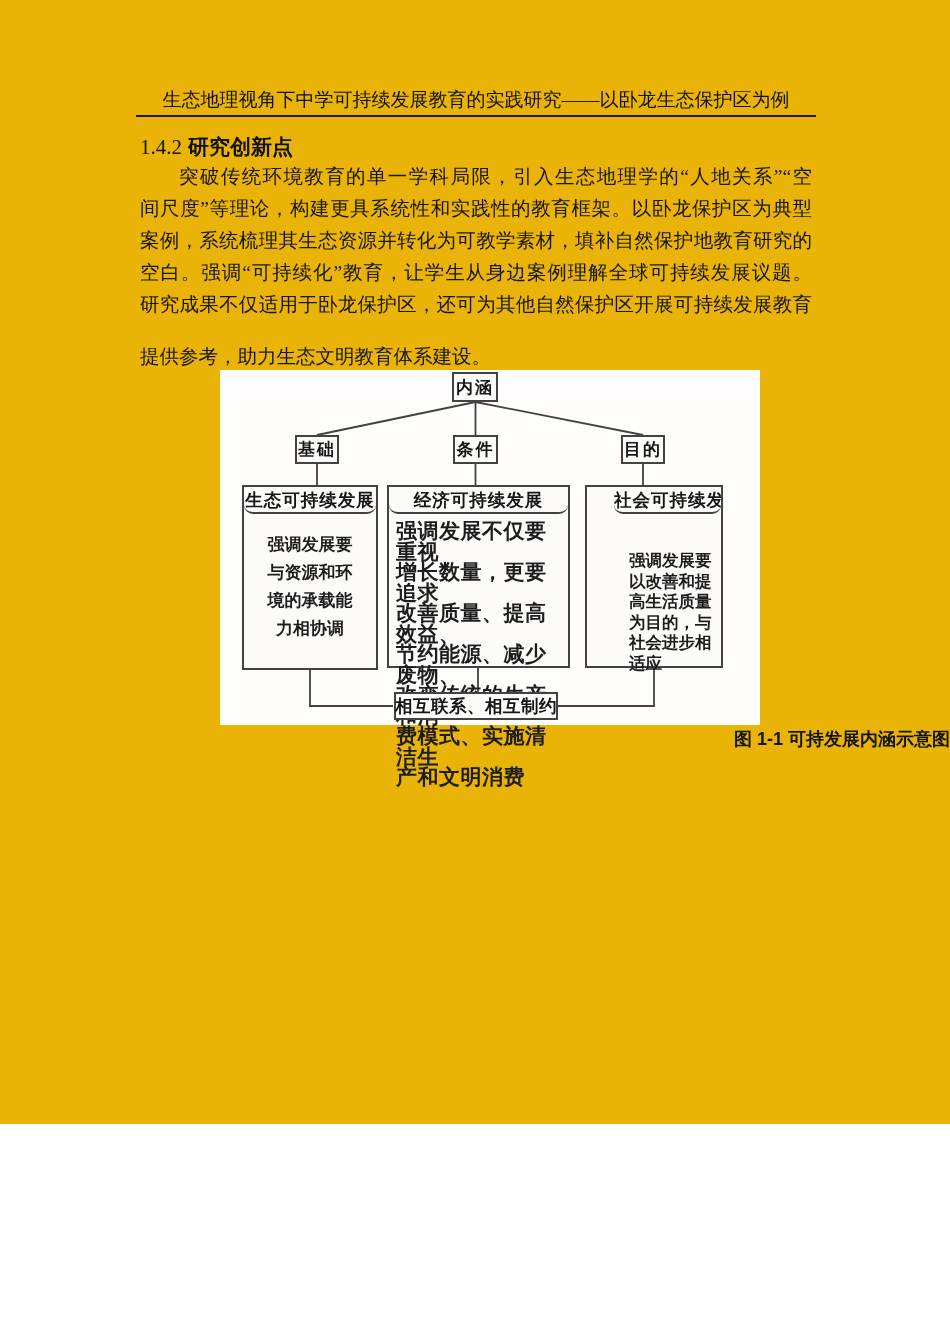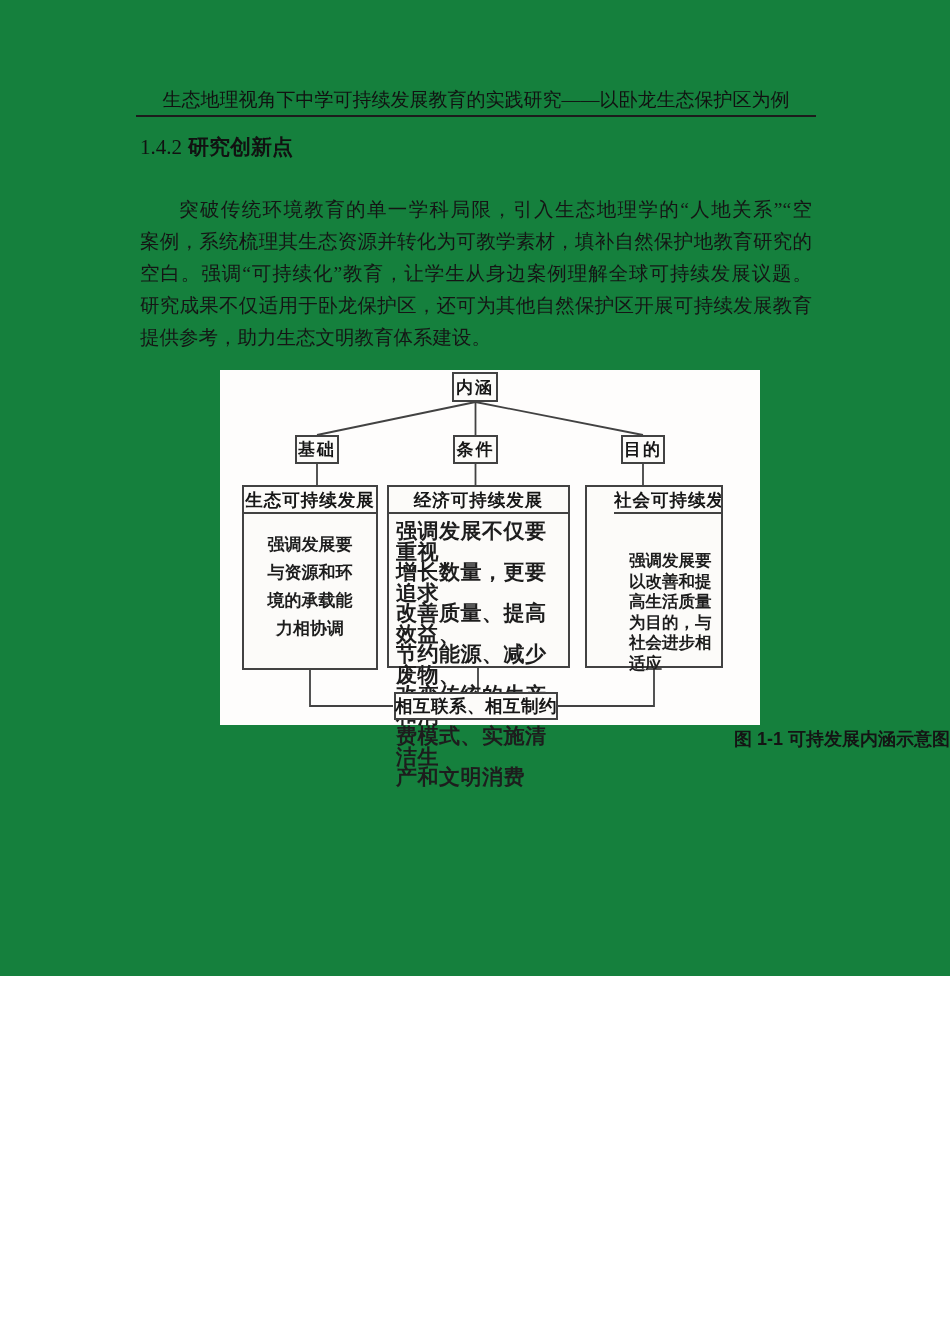--- a/index.html
+++ b/index.html
@@ -1,21 +1,21 @@
 <!DOCTYPE html>
 <html><head>
 <meta charset="utf-8">
 <style>
   * { margin: 0; padding: 0; box-sizing: border-box; }
   html, body { background: #ffffff; }
   .page {
     position: relative;
     width: 950px;
-    height: 976px;
-    background: #15803d;
+    height: 1124px;
+    background: #eab308;
     font-family: "Liberation Serif", "DejaVu Serif", serif;
     color: #1a1a1a;
     overflow: hidden;
   }
 
   
   .header-title {
     position: absolute;
     left: 136px;
     top: 88px;
@@ -44,35 +44,35 @@
   }
   .section-heading .txt {
     font-family: "Liberation Sans", "DejaVu Sans", sans-serif;
     font-weight: 700;
   }
 
   
   .paragraph {
     position: absolute;
     left: 140px;
-    top: 194px;
+    top: 161px;
     width: 672px;
     font-size: 19.5px;
     color: #151515;
   }
   .paragraph .pline {
     height: 32px;
     line-height: 32px;
     text-align: justify;
     text-align-last: justify;
     white-space: nowrap;
     overflow: hidden;
   }
   .paragraph .pline.first { text-indent: 2em; }
-  .paragraph .pline.last { text-align-last: left; }
+  .paragraph .pline.last { text-align-last: left; margin-top: 20px; }
 
   
   .figure {
     position: absolute;
     left: 220px;
     top: 370px;
     width: 540px;
     height: 355px;
     background: #fefdfc;
     font-family: "Liberation Sans", "DejaVu Sans", sans-serif;
@@ -111,20 +111,21 @@
     height: 27px;
     line-height: 26px;
     border-bottom: 2px solid #424242;
     text-align: center;
     font-weight: 700;
     font-size: 17.5px;
     letter-spacing: 1px;
     color: #161616;
     overflow: hidden;
     white-space: nowrap;
+    border-radius: 9px;
   }
   .col .col-body {
     white-space: pre-line;
     font-weight: 700;
     color: #1d1d1d;
   }
   .col.left .col-body {
     text-align: center;
     font-size: 17px;
     line-height: 28px;
@@ -182,20 +183,21 @@
 <div class="page">
 
   <div class="header-title">生态地理视角下中学可持续发展教育的实践研究——以卧龙生态保护区为例</div>
 
   <div class="section-heading">
     <span class="num">1.4.2</span><span class="txt">研究创新点</span>
   </div>
 
   <div class="paragraph">
     <div class="pline first">突破传统环境教育的单一学科局限，引入生态地理学的“人地关系”“空</div>
+    <div class="pline">间尺度”等理论，构建更具系统性和实践性的教育框架。以卧龙保护区为典型</div>
     <div class="pline">案例，系统梳理其生态资源并转化为可教学素材，填补自然保护地教育研究的</div>
     <div class="pline">空白。强调“可持续化”教育，让学生从身边案例理解全球可持续发展议题。</div>
     <div class="pline">研究成果不仅适用于卧龙保护区，还可为其他自然保护区开展可持续发展教育</div>
     <div class="pline last">提供参考，助力生态文明教育体系建设。</div>
   </div>
 
   <div class="figure">
 
     <svg class="connectors" viewBox="0 0 540 355" xmlns="http://www.w3.org/2000/svg">
       <g stroke="#424242" stroke-width="1.8" fill="none">

